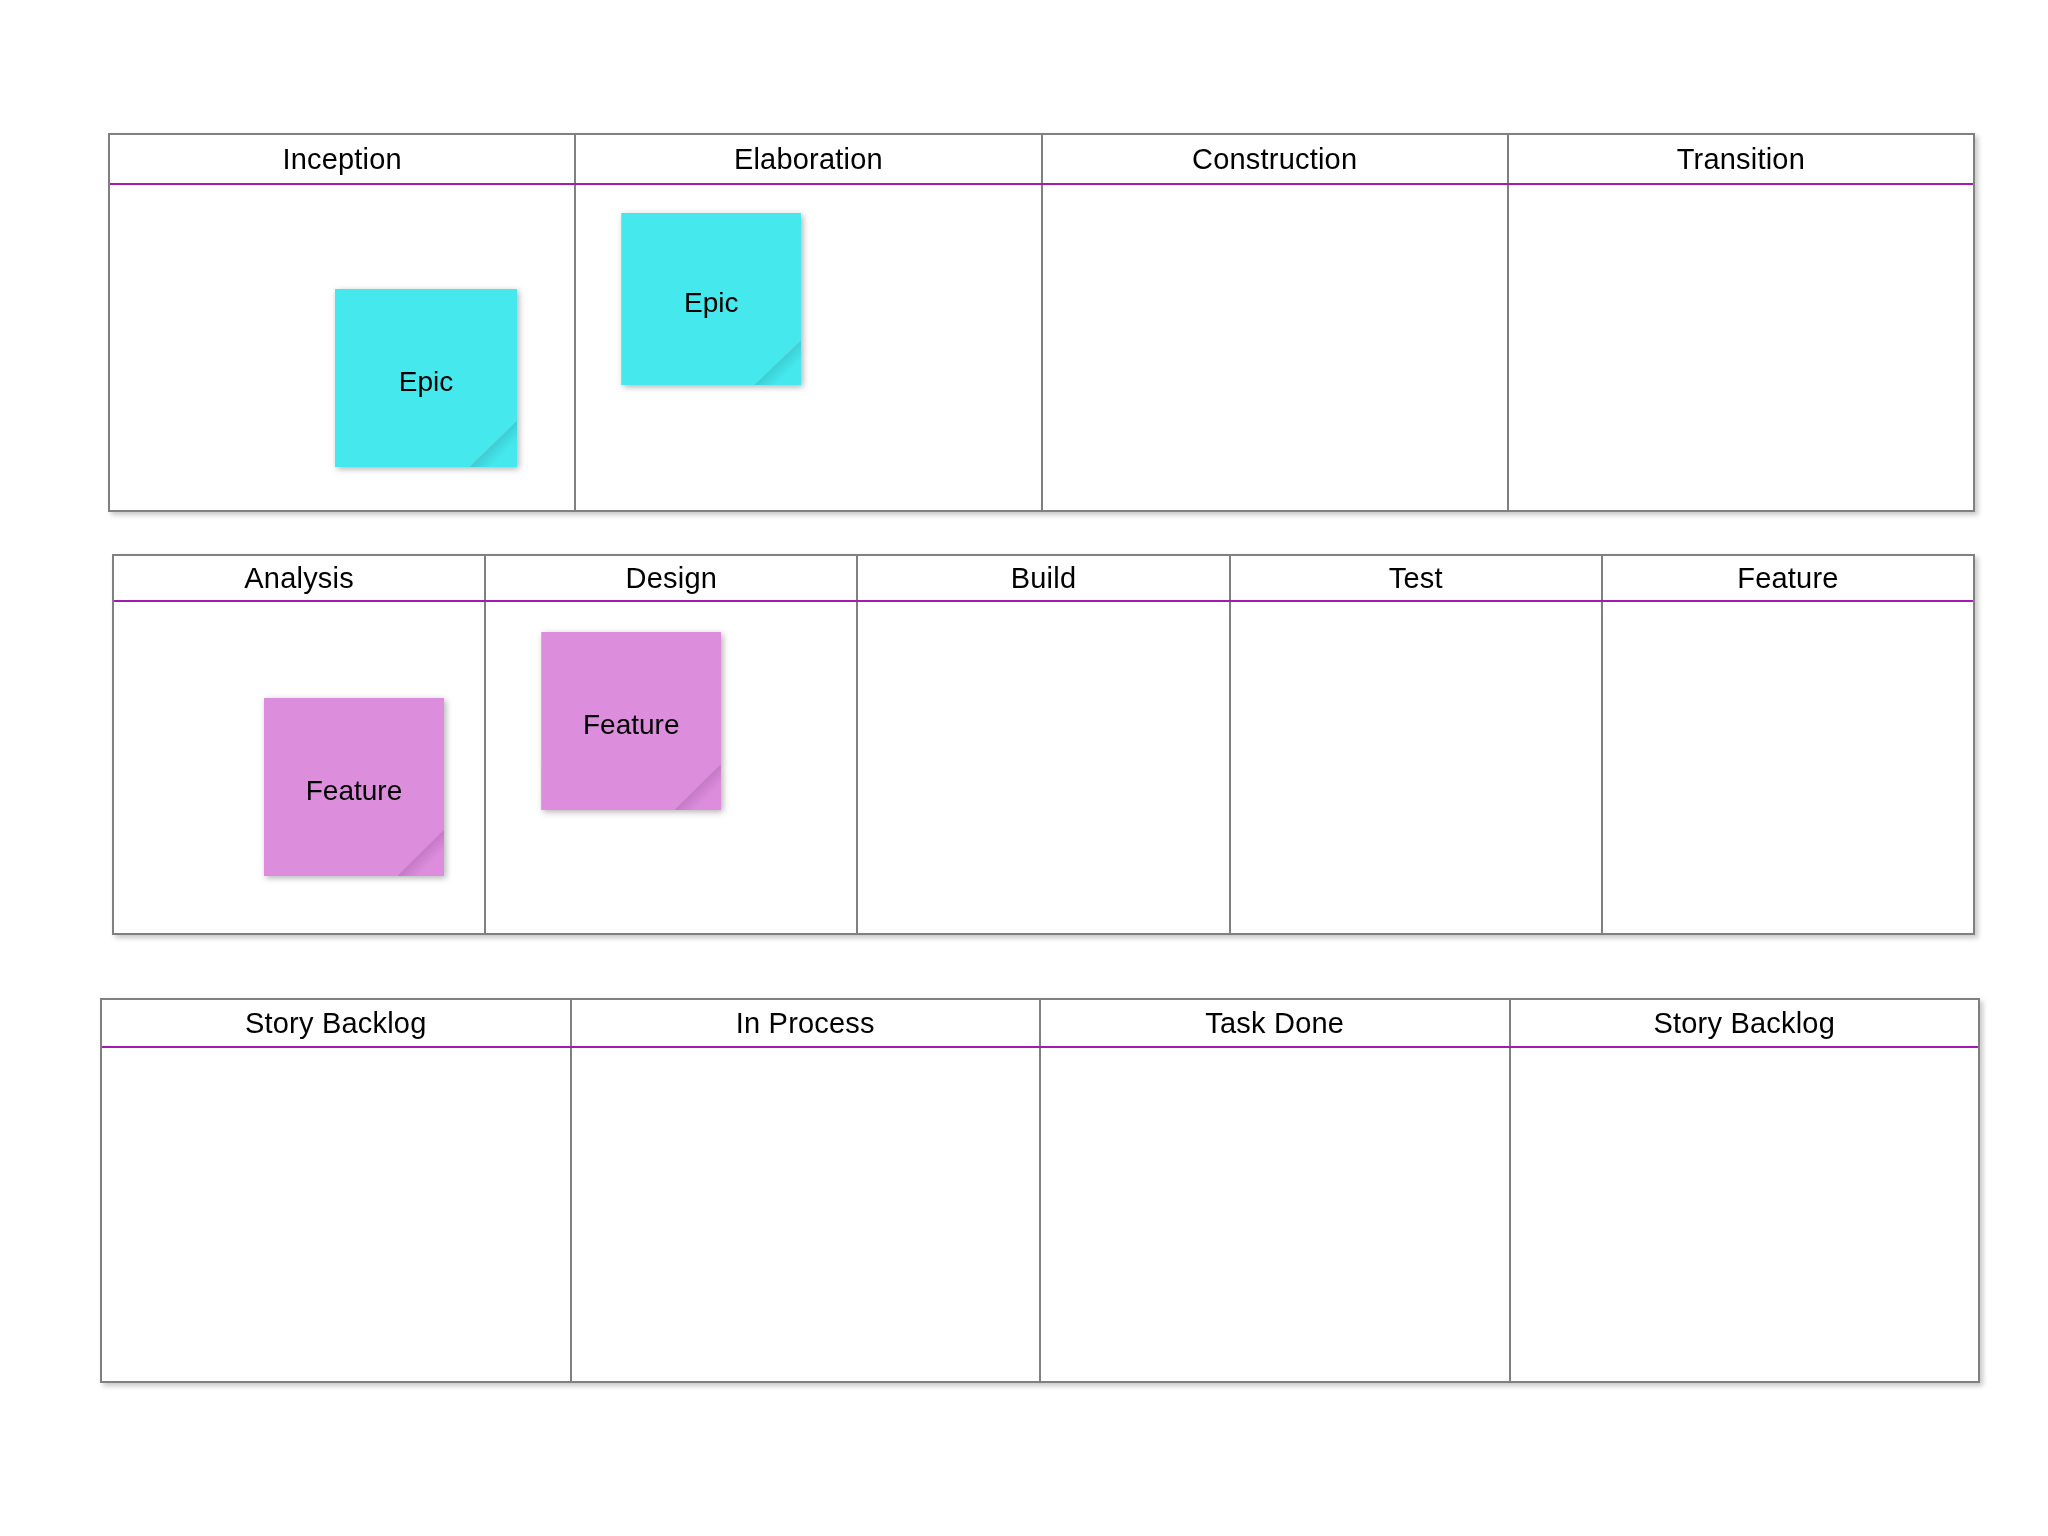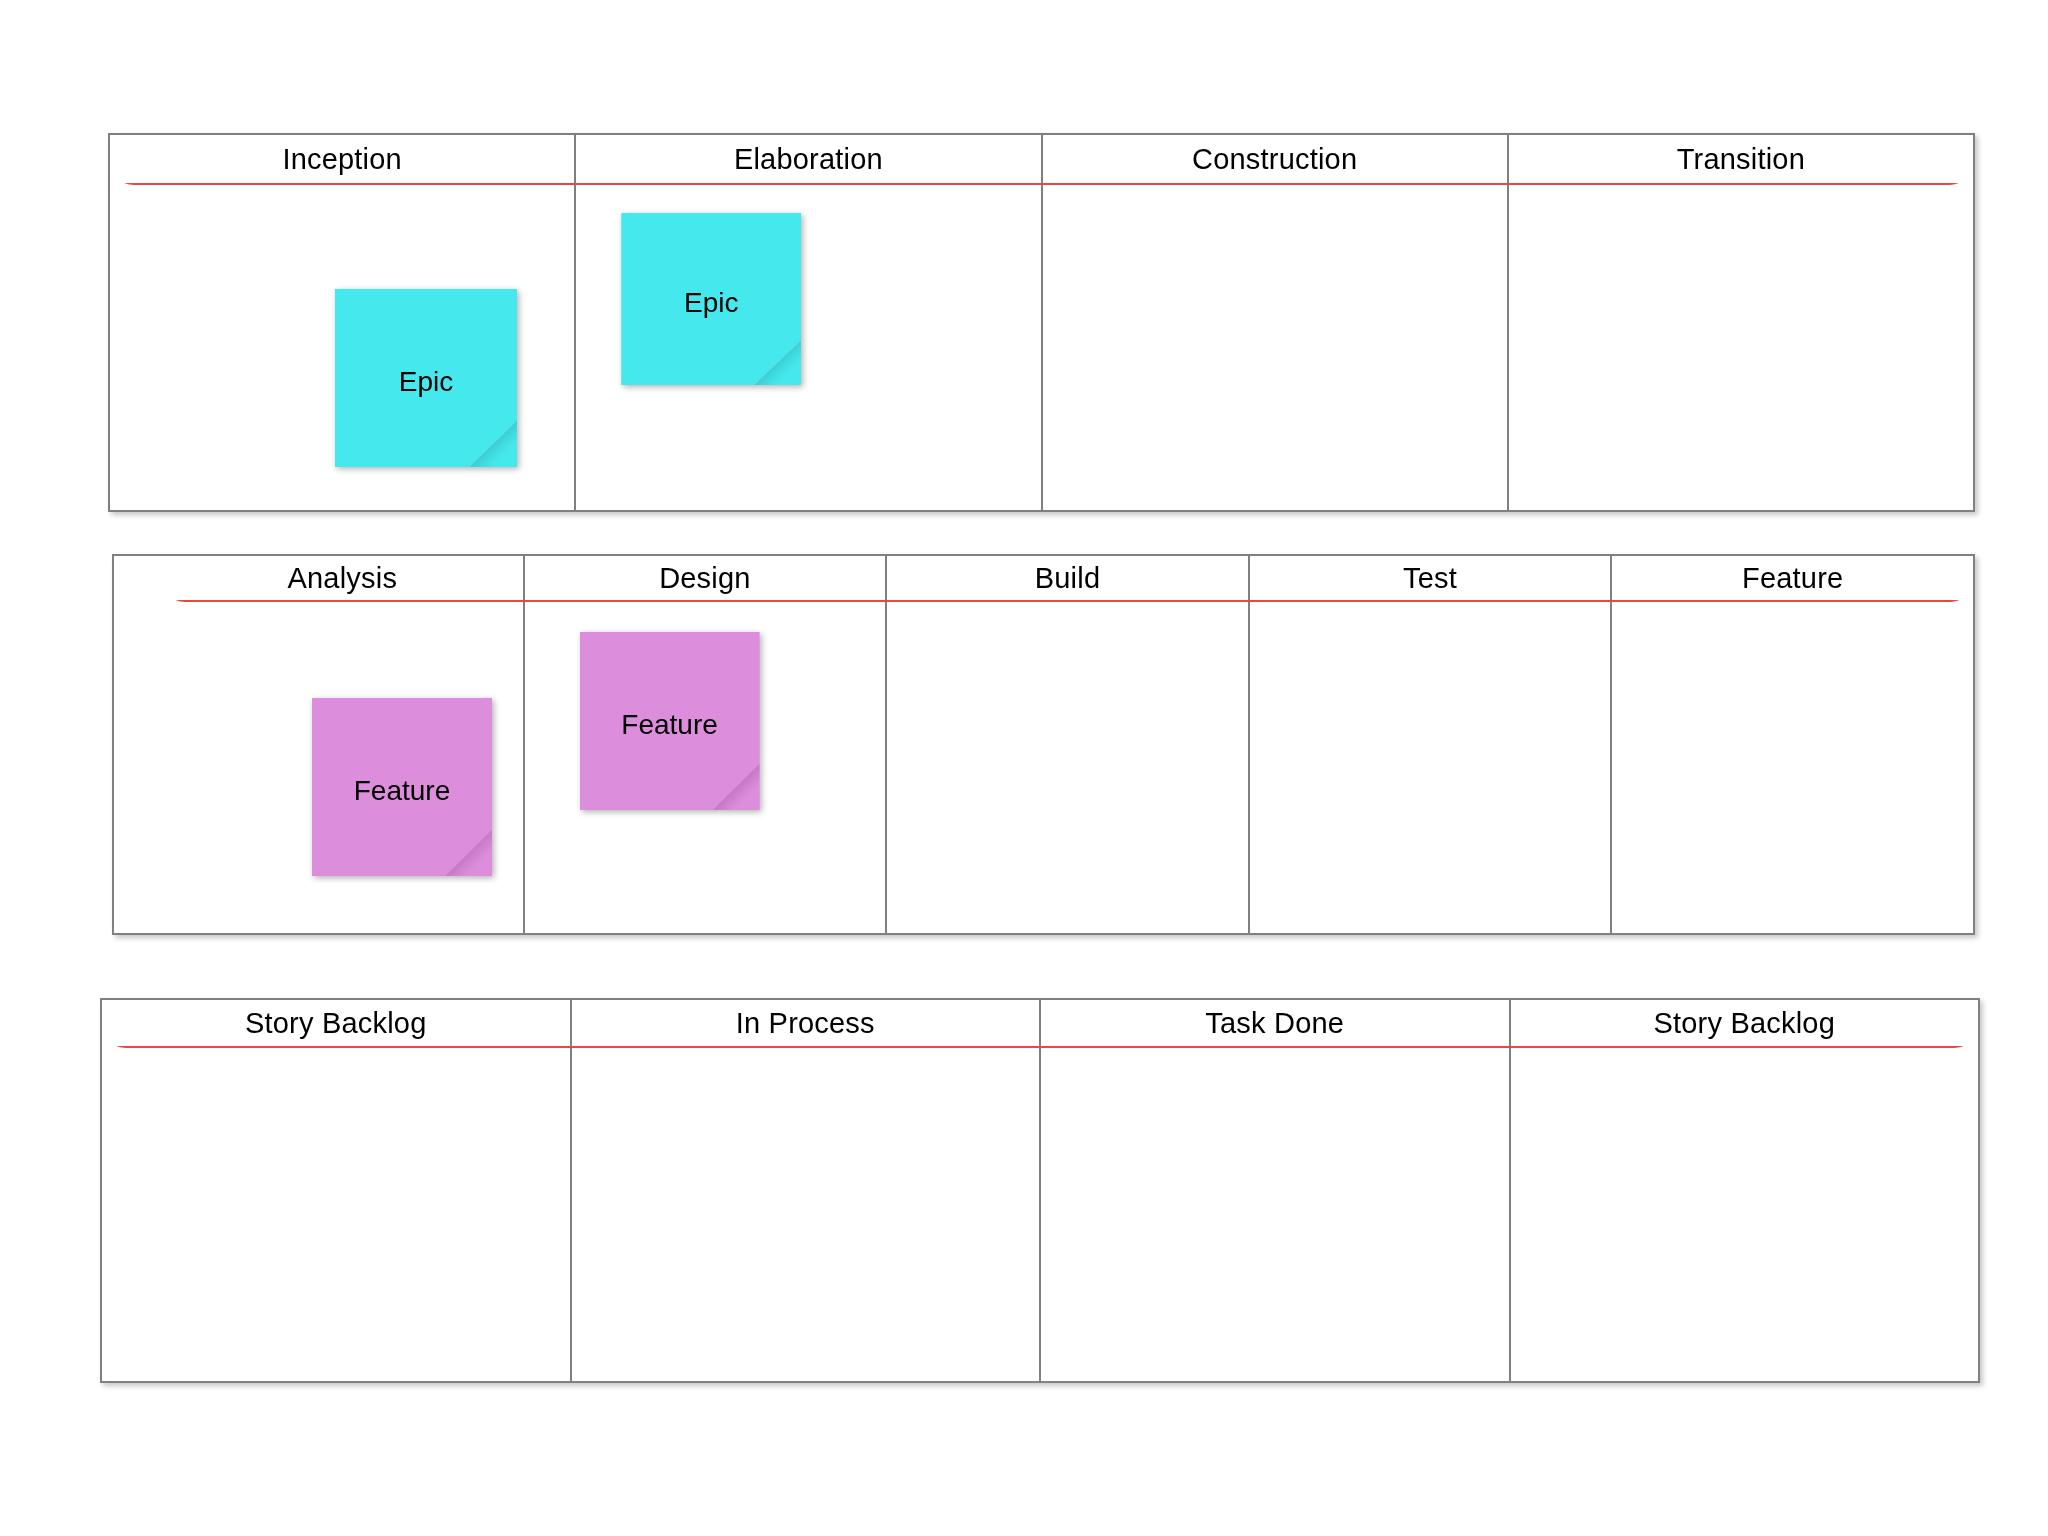--- a/index.html
+++ b/index.html
@@ -23,22 +23,21 @@
     background: #ffffff;
     box-shadow: 3px 3px 5px rgba(0,0,0,0.22);
     display: flex;
     flex-direction: column;
   }
 
   .header-row {
     display: flex;
     flex: 0 0 auto;
     box-sizing: border-box;
-    border-bottom: 2px solid #ef4444;
-    border-radius: 24px;
+    border-bottom: 2px solid #a21caf;
   }
   .header-cell {
     flex: 1 1 0;
     box-sizing: border-box;
     border-right: 2px solid #808080;
     display: flex;
     align-items: center;
     justify-content: center;
     background: #ffffff;
     color: #000000;
@@ -131,21 +130,21 @@
         <span class="sheet" style="background: rgb(69, 232, 237);"></span>
         <span class="curl" style="background: linear-gradient(315deg, rgb(69, 232, 237) 0%, rgb(69, 232, 237) 28%, rgb(47, 182, 188) 72%, rgb(47, 182, 188) 100%);"></span>
         <span class="note-label">Epic</span>
       </div>
     </div>
     <div class="body-cell"></div>
     <div class="body-cell"></div>
   </div>
 </div>
 
-<div class="board" id="board-1" style="left:112px; top:554px; width:1863px; height:381px;padding-left:48px;">
+<div class="board" id="board-1" style="left:112px; top:554px; width:1863px; height:381px;">
   <div class="header-row" style="height:46px;">
     <div class="header-cell">Analysis</div>
     <div class="header-cell">Design</div>
     <div class="header-cell">Build</div>
     <div class="header-cell">Test</div>
     <div class="header-cell">Feature</div>
   </div>
   <div class="body-row">
     <div class="body-cell">
       <div class="note" id="note-feature-analysis">

